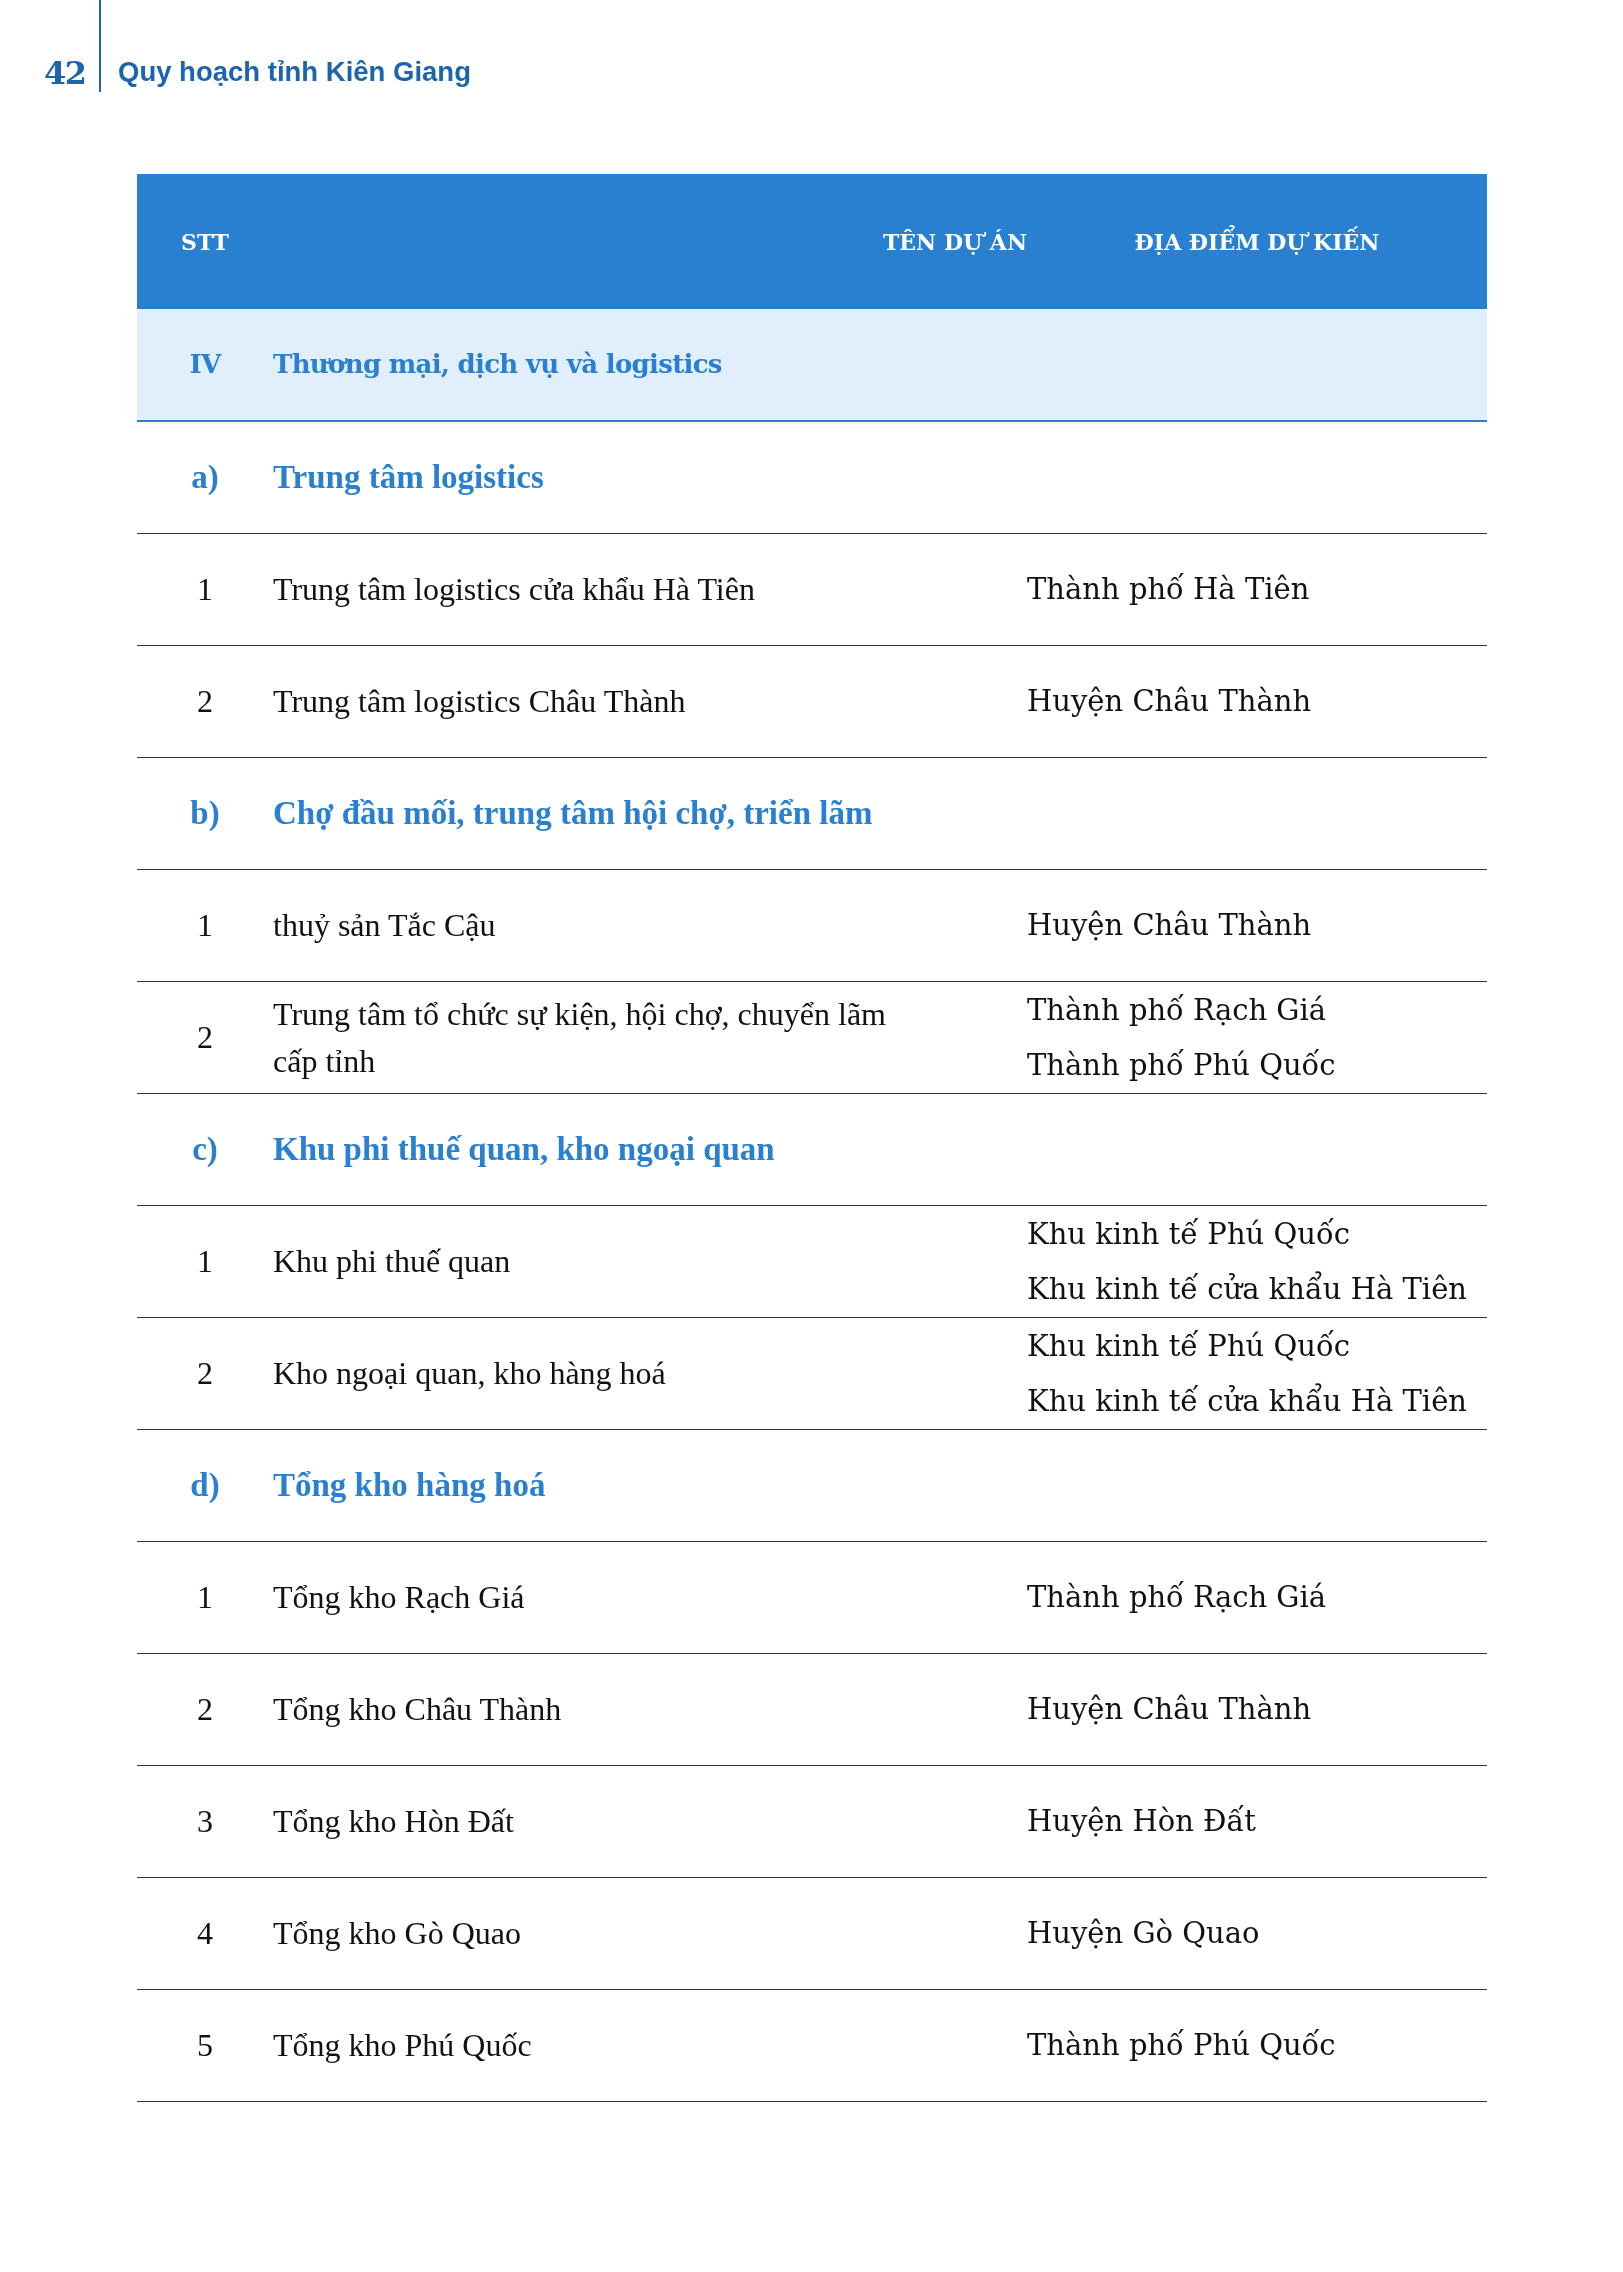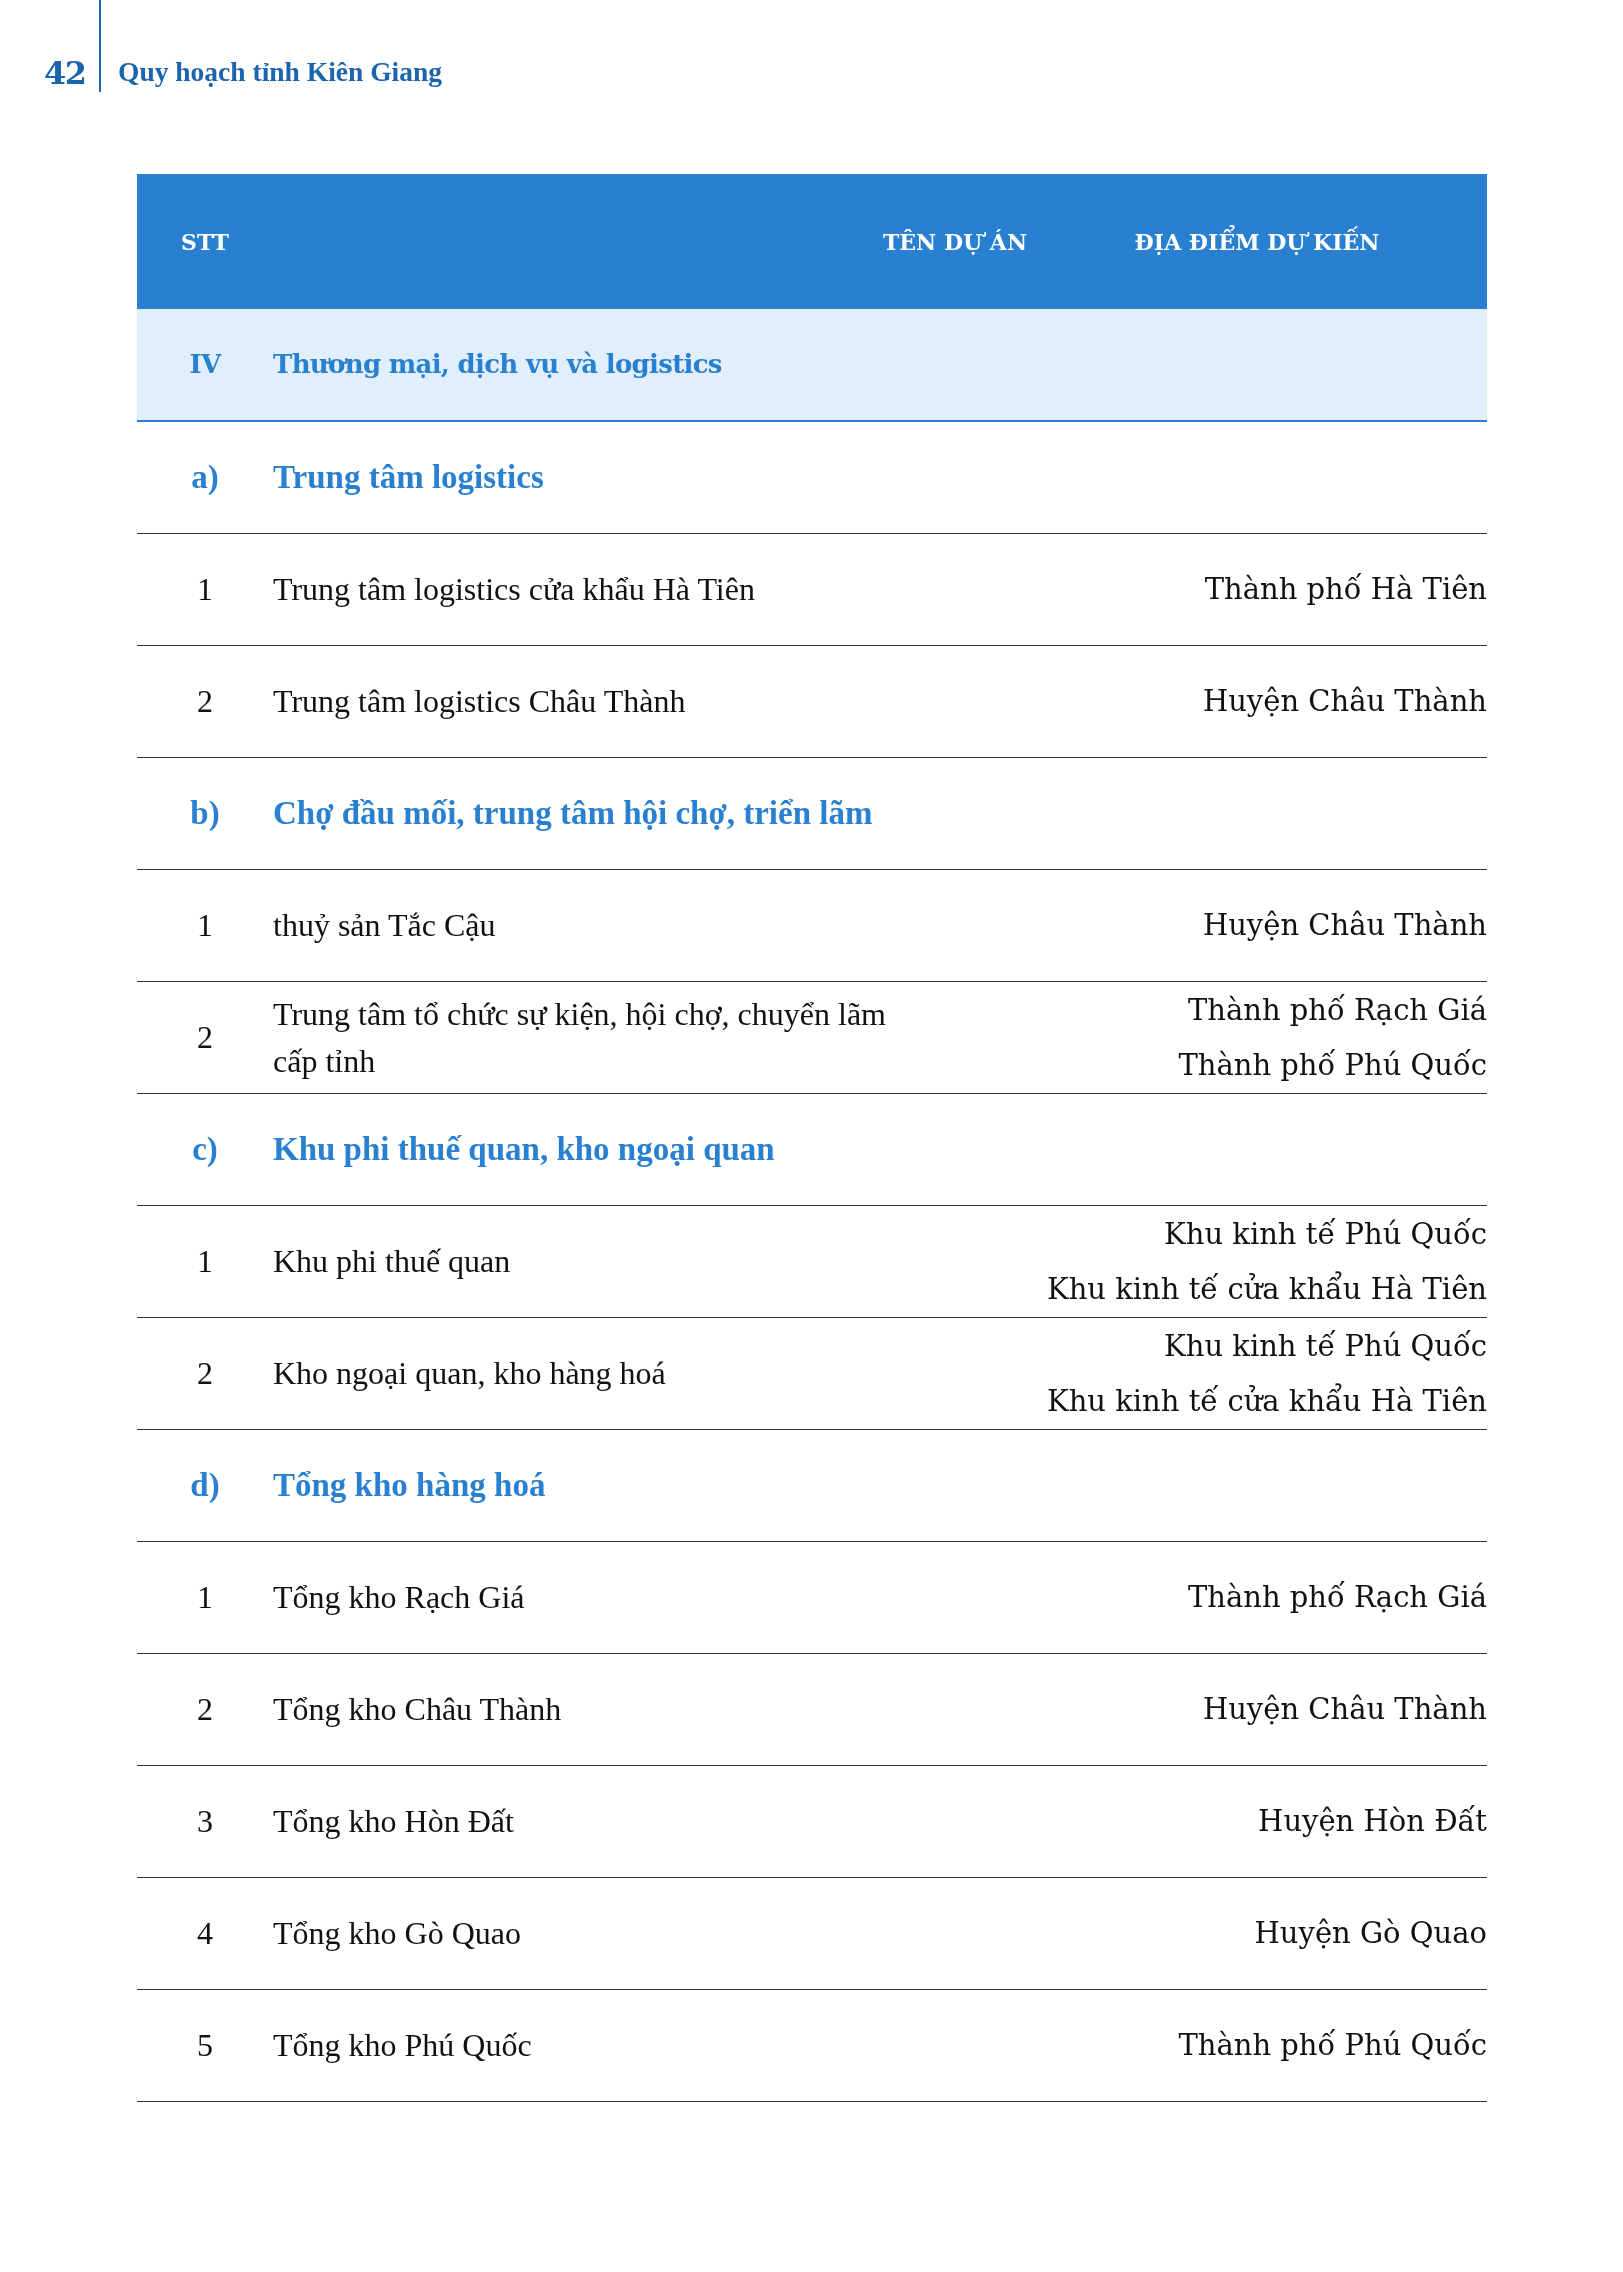--- a/index.html
+++ b/index.html
@@ -3,29 +3,29 @@
 <meta charset="utf-8">
 <style>
   html, body { margin: 0; padding: 0; background: #ffffff; }
   body { width: 1624px; height: 2273px; position: relative; overflow: hidden;
          font-family: "DejaVu Serif", "Liberation Serif", serif; color: #111; }
   .page-header { position: absolute; left: 0; top: 0; width: 550px; height: 96px; }
   .page-number { position: absolute; left: 44px; top: 54px; font-size: 32px; font-weight: bold;
                  color: #1c64ad; font-family: "DejaVu Serif", serif; letter-spacing: -1.4px; }
   .header-rule { position: absolute; left: 99px; top: 0; width: 2.1px; height: 92px; background: #1c64ad; }
   .doc-title { position: absolute; left: 118px; top: 56px; font-size: 27.5px; font-weight: bold;
-               color: #1c64ad; font-family: Liberation Serif, serif; white-space: nowrap; }
+               color: #1c64ad; font-family: Liberation Sans, sans-serif; white-space: nowrap; }
 
   .table { position: absolute; left: 137px; top: 174px; width: 1350px; }
   .thead { display: flex; height: 135px; background: #2a80d0; color: #fff; align-items: center;
            font-weight: bold; font-size: 22px; }
   .thead .c1, .thead .c2, .thead .c3 { text-align: center; }
   .c1 { width: 136px; flex: 0 0 136px; text-align: center; }
   .c2 { width: 754px; flex: 0 0 754px; text-align: left; }
-  .c3 { width: 460px; flex: 0 0 460px; text-align: right; }
+  .c3 { width: 460px; flex: 0 0 460px; text-align: left; }
   .thead .c2 { text-align: right; }
   .thead .c1 { padding-left: 0; }
 
   .row { display: flex; align-items: center; height: 111px; border-bottom: 1.4px solid #333;
          font-size: 32px; line-height: 47px; font-family: "Liberation Serif", serif; }
   .row .c3 { font-family: "DejaVu Serif", serif; font-size: 29px; line-height: 55px; }
   .row.group { height: 111px; background: #e1eefb; border-bottom: 2.1px solid #2a80d0; }
   .row.group, .row.sub { color: #2a80d0; font-weight: bold; }
   .row.group .c1, .row.group .c2 { font-family: "DejaVu Serif", serif; font-size: 26px; letter-spacing: -0.7px; }
   .row.sub .c1, .row.sub .c2 { font-family: "Liberation Serif", serif; font-size: 33px; }

